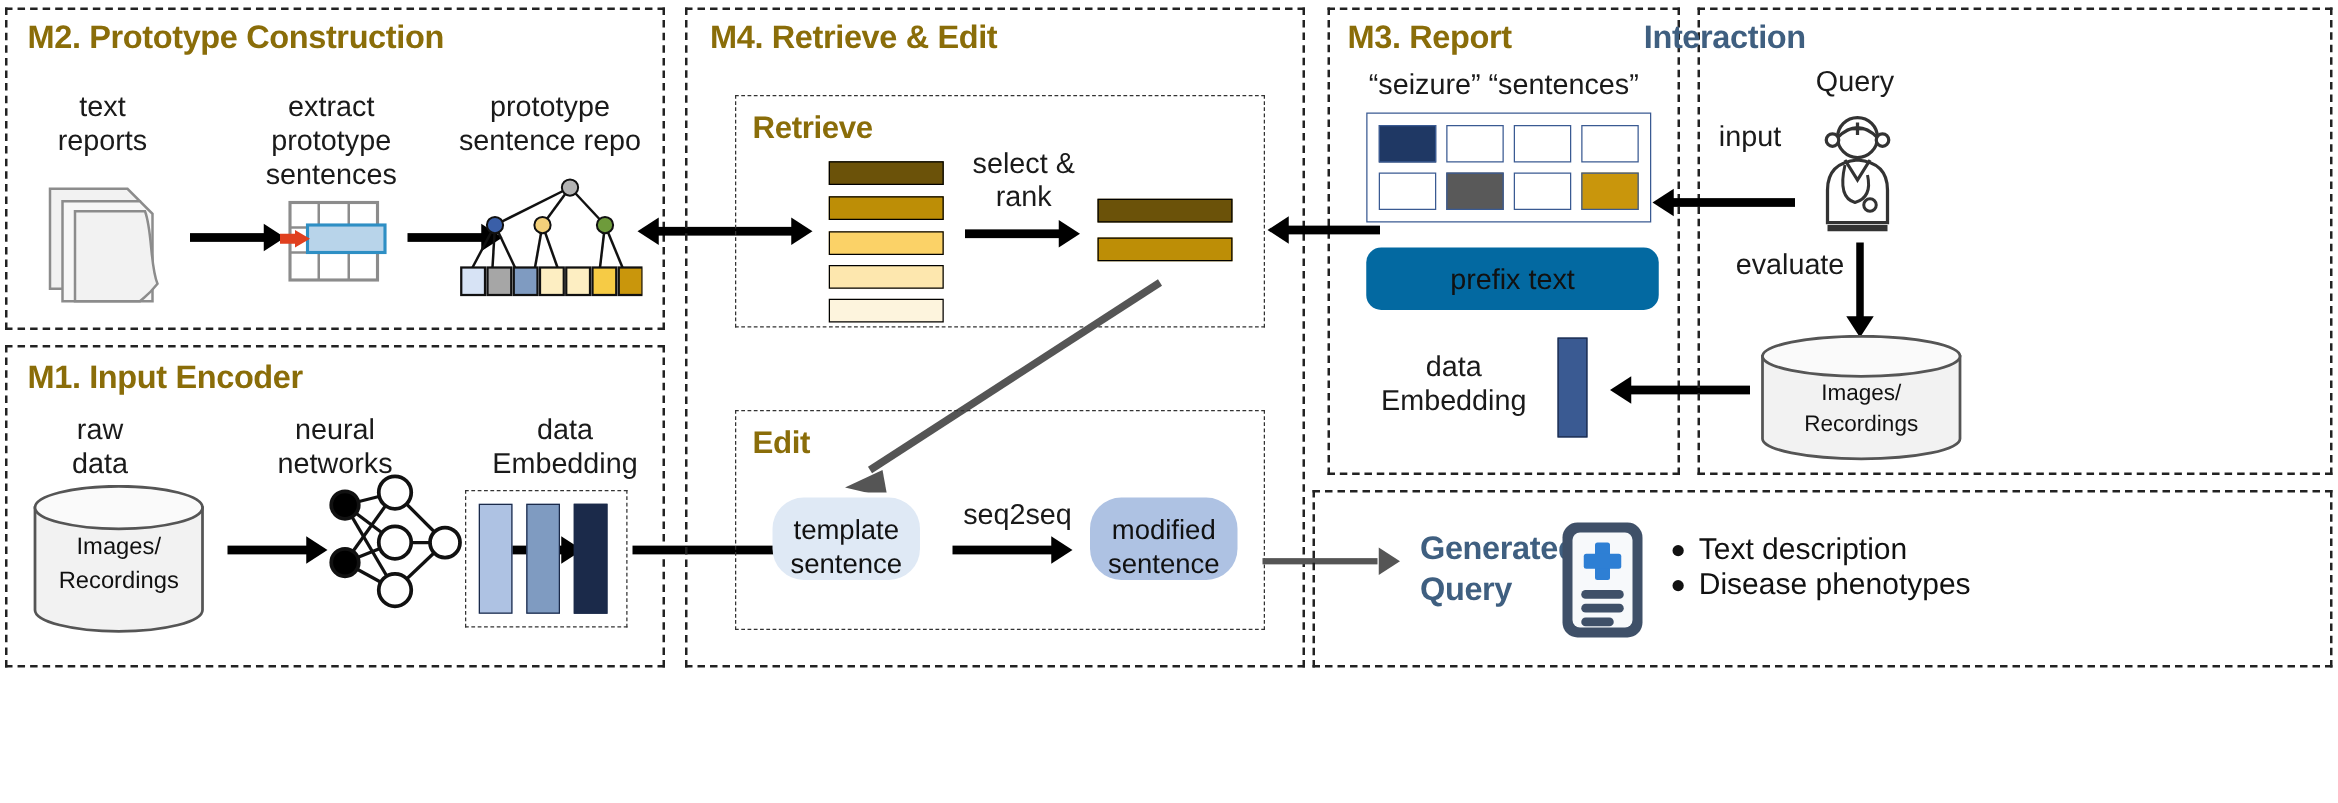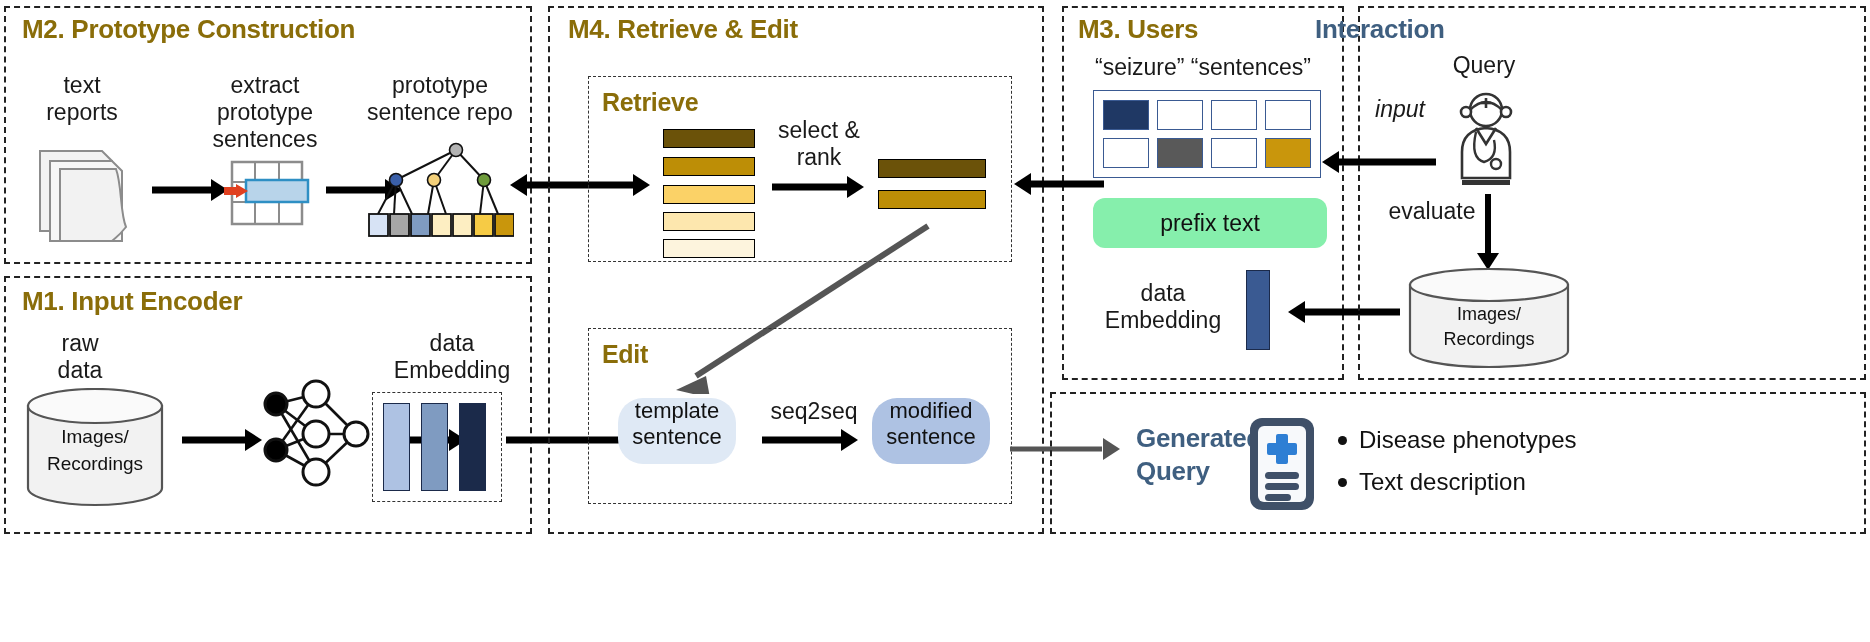--- a/index.html
+++ b/index.html
@@ -94,28 +94,28 @@
     display: grid;
     grid-template-columns: repeat(4, 1fr);
     grid-template-rows: repeat(2, 1fr);
     gap: 8px;
     padding: 9px;
   }
   .qcell { border: 1.5px solid #3a5a92; background: #fff; }
 
   .pill {
     position: absolute;
-    background: #86efac;
+    background: #0369a1;
     border-radius: 12px;
     display: flex; align-items: center; justify-content: center;
     color: #111;
   }
   .sentbox {
     position: absolute;
-    display: flex; align-items: flex-start; justify-content: center;
+    display: flex; align-items: flex-end; justify-content: center;
     text-align: center; line-height: 1.2; color: #111; border-radius: 25px;
   }
   .bullets { position: absolute; }
   .bullets div {
     display: flex; align-items: center; gap: 12px;
     color: #111; white-space: nowrap;
   }
   .dot { width: 9px; height: 9px; border-radius: 50%; background: #111; flex: 0 0 auto; }
 </style>
 </head>
@@ -213,20 +213,21 @@
       <text x="71" y="55" font-family="Liberation Sans, sans-serif" font-size="19" fill="#111" text-anchor="middle">Images/</text>
       <text x="71" y="82" font-family="Liberation Sans, sans-serif" font-size="19" fill="#111" text-anchor="middle">Recordings</text>
     </svg>
   </div>
 
   <div class="arrow" style="left:182px; top:428px; width:80px; height:24px;">
     <div class="shaft" style="left:0; width:64px;"></div>
       <div class="headR"></div>
   </div>
 
+  <div class="lbl multi" style="left:190px; top:330px; width:156px; font-size:23px;">neural<br>networks</div>
 
   <div class="nn" style="left:258px; top:378px; width:118px; height:112px;">
     <svg width="118" height="112" viewBox="0 0 118 112">
       <g stroke="#111" stroke-width="2.6" fill="none">
         <line x1="18" y1="26" x2="58" y2="16"></line>
         <line x1="18" y1="26" x2="58" y2="56"></line>
         <line x1="18" y1="26" x2="58" y2="94"></line>
         <line x1="18" y1="72" x2="58" y2="16"></line>
         <line x1="18" y1="72" x2="58" y2="56"></line>
         <line x1="18" y1="72" x2="58" y2="94"></line>
@@ -308,21 +309,21 @@
   <div class="sentbox" style="left:872px; top:398px; width:118px; height:66px; background:#aec2e3; font-size:22px;">
     <span>modified<br>sentence</span>
   </div>
 
   <div class="arrow gray" style="left:1010px; top:438px; width:110px; height:22px;">
     <div class="shaft" style="left:0; width:92px;"></div>
       <div class="headR"></div>
   </div>
 
   <div class="panel" style="left:1062px; top:6px; width:282px; height:374px;"></div>
-  <div class="panel-title" style="left:1078px; top:14px; font-size:26px;">M3. Users</div>
+  <div class="panel-title" style="left:1078px; top:14px; font-size:26px;">M3. Report</div>
 
   <div class="lbl" style="left:1078px; top:54px; width:250px; font-size:23px;">“seizure” “sentences”</div>
 
   <div class="querygrid" style="left:1093px; top:90px; width:228px; height:88px;">
     <div class="qcell" style="background:#1f3864;"></div>
     <div class="qcell" style="background:#ffffff;"></div>
     <div class="qcell" style="background:#ffffff;"></div>
     <div class="qcell" style="background:#ffffff;"></div>
     <div class="qcell" style="background:#ffffff;"></div>
     <div class="qcell" style="background:#595959;"></div>
@@ -364,21 +365,21 @@
         <circle cx="74" cy="24" r="5"></circle>
       </g>
       <g stroke="#333" stroke-width="2.4" fill="none">
         <path d="M44 44 q-6 26 8 30 q14 -4 10 -22"></path>
         <circle cx="64" cy="76" r="5"></circle>
       </g>
       <rect x="30" y="92" width="48" height="5" fill="#333"></rect>
     </svg>
   </div>
 
-  <div class="lbl" style="left:1354px; top:96px; width:92px; font-size:23px;font-style:italic;">input</div>
+  <div class="lbl" style="left:1354px; top:96px; width:92px; font-size:23px;">input</div>
 
   <div class="arrow" style="left:1322px; top:150px; width:114px; height:24px;">
     <div class="shaft" style="left:14px; width:100px;"></div>
       <div class="headL"></div>
   </div>
 
   <div class="lbl" style="left:1370px; top:198px; width:124px; font-size:23px;">evaluate</div>
 
   <div class="arrow vert" style="left:1476px; top:194px; width:24px; height:76px;">
     <div class="shaft" style="top:0; bottom:16px;"></div>
@@ -411,23 +412,23 @@
       </g>
       <g fill="#3f5068">
         <rect x="19" y="58" width="34" height="7" rx="3.5"></rect>
         <rect x="19" y="69" width="34" height="7" rx="3.5"></rect>
         <rect x="19" y="80" width="26" height="7" rx="3.5"></rect>
       </g>
     </svg>
   </div>
 
   <div class="bullets" style="left:1338px; top:426px; width:460px; font-size:24px;">
+    <div>
+      <span class="dot"></span>
+      <span>Text description</span>
+    </div>
     <div style="margin-bottom:14px;">
       <span class="dot"></span>
       <span>Disease phenotypes</span>
     </div>
-    <div>
-      <span class="dot"></span>
-      <span>Text description</span>
-    </div>
   </div>
 
 </div>
 
 </body></html>

